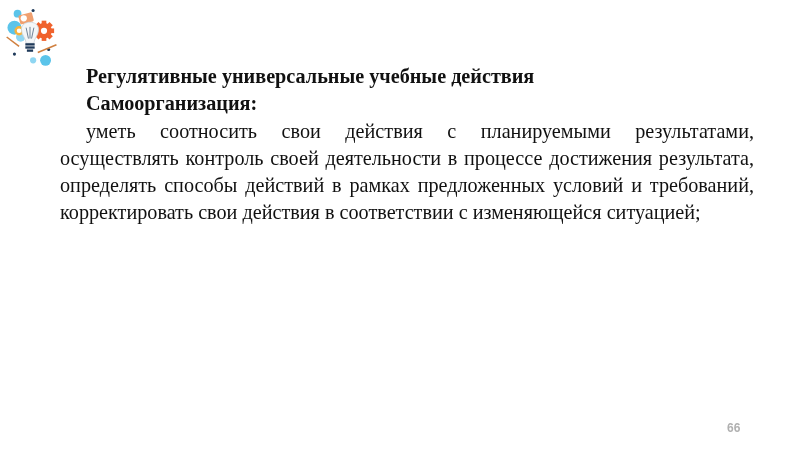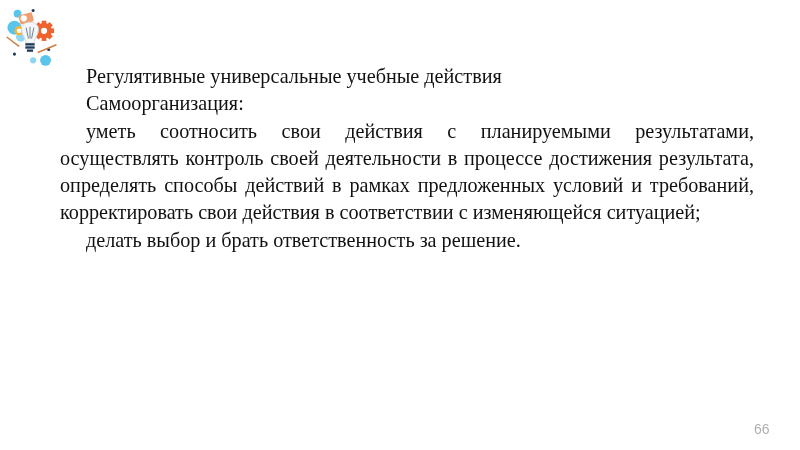--- a/index.html
+++ b/index.html
@@ -6,24 +6,24 @@
   body {
     width: 800px; height: 450px; background: #ffffff; position: relative; overflow: hidden;
     font-family: "Liberation Serif", serif; color: #111111;
   }
   .logo { position: absolute; left: 2px; top: 2px; width: 70px; height: 70px; }
   .content {
     position: absolute; left: 60px; top: 63px; width: 694px;
     font-size: 20.2px; line-height: 27.3px; text-align: justify;
   }
   .content p { margin: 0; text-indent: 26px; }
-  .content p.bold { font-weight: normal; }
+  .content p.bold { font-weight: bold; }
   .page-num {
-    position: absolute; left: 754px; top: 421px; font-family: "Liberation Sans", sans-serif;
-    font-size: 14px; color: #b0b0b0;
+    position: absolute; left: 727px; top: 421px; font-family: "Liberation Sans", sans-serif;
+    font-size: 12px; color: #b0b0b0; font-weight: bold;
   }
 </style>
 </head>
 <body>
 
 <div class="logo">
   <svg width="70" height="70" viewBox="0 0 90 80">
     <circle cx="16" cy="28" r="9" fill="#5bc4ea"></circle>
     <circle cx="24" cy="40" r="6" fill="#8fd6f2"></circle>
     <circle cx="20" cy="10" r="5" fill="#5bc4ea"></circle>
@@ -51,16 +51,15 @@
     <rect x="32" y="56" width="8" height="3" fill="#1f3a5a"></rect>
     <line x1="6" y1="40" x2="22" y2="52" stroke="#d08040" stroke-width="2"></line>
     <line x1="46" y1="60" x2="70" y2="50" stroke="#d08040" stroke-width="2"></line>
   </svg>
 </div>
 
 <div class="content">
   <p class="bold">Регулятивные универсальные учебные действия</p>
   <p class="bold">Самоорганизация:</p>
   <p>уметь соотносить свои действия с планируемыми результатами, осуществлять контроль своей деятельности в процессе достижения результата, определять способы действий в рамках предложенных условий и требований, корректировать свои действия в соответствии с изменяющейся ситуацией;</p>
-  <p>делать выбор и брать ответственность за решение.</p>
 </div>
 
 <div class="page-num">66</div>
 
 </body></html>

